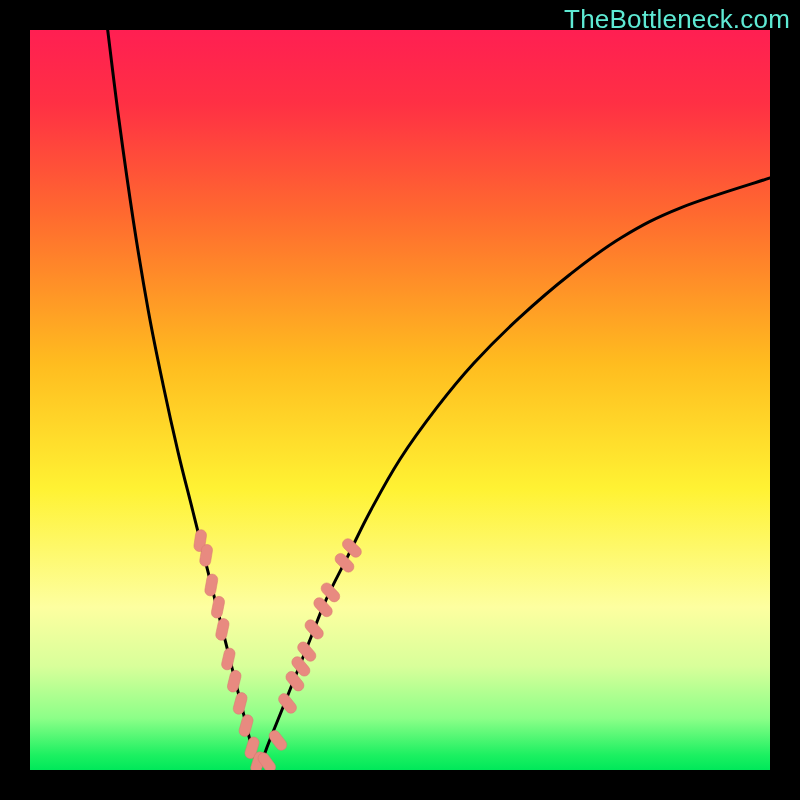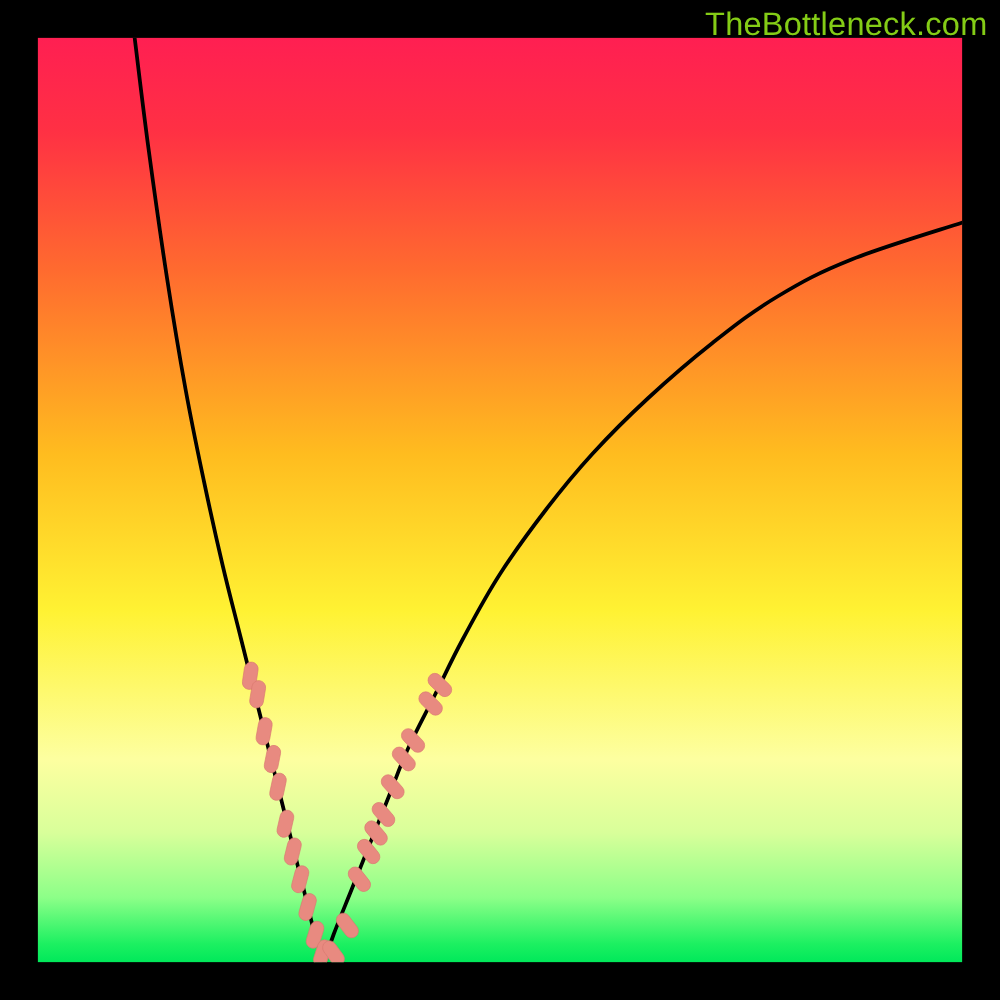--- a/index.html
+++ b/index.html
@@ -26,21 +26,21 @@
     overflow: hidden;
   }
   .gradient-bg {
     position: absolute;
     inset: 0;
   }
   .watermark {
     position: absolute;
     top: 4px;
     right: 10px;
-    color: #84cc16;
+    color: #5eead4;
     font-size: 26px;
     font-weight: 400;
     letter-spacing: 0.2px;
   }
   svg.curves {
     position: absolute;
     inset: 0;
   }
 </style>
 </head>

